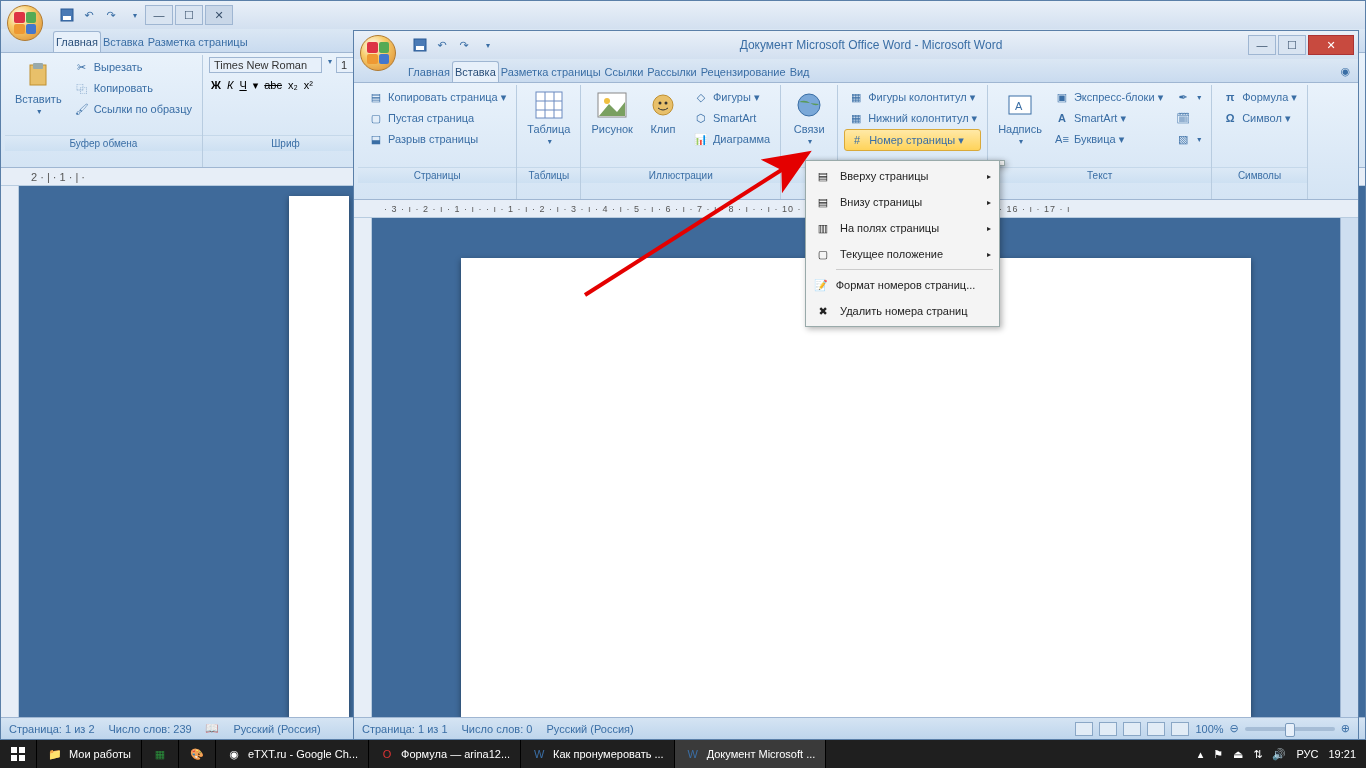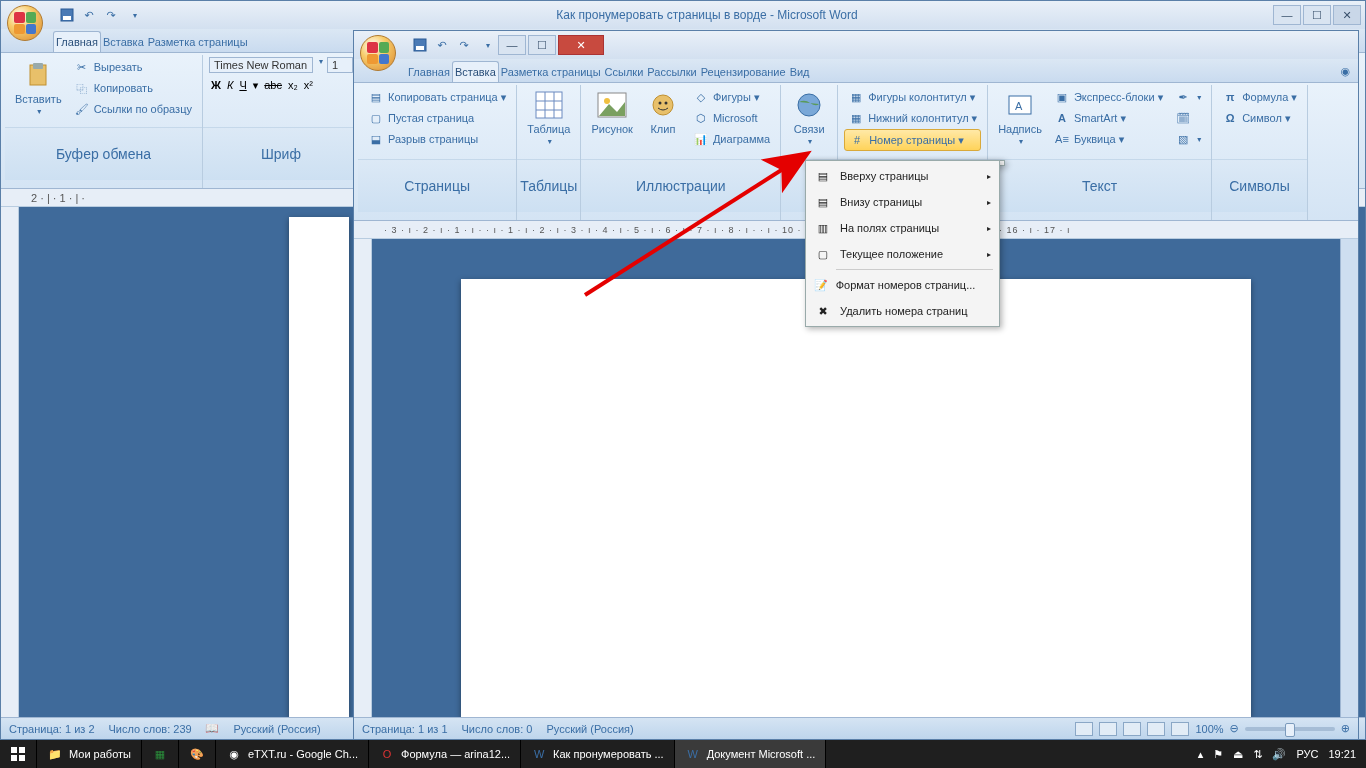--- a/index.html
+++ b/index.html
@@ -14,21 +14,21 @@
 .winbtn.close2 { background:#c84a3f; color:#fff; border-color:#a33; width:46px; }
 .office-orb { width:36px; height:36px; border-radius:50%; background:radial-gradient(circle at 35% 30%,#fff,#f7cc6a 40%,#d9862f); border:1px solid #b07a30; position:absolute; left:6px; top:4px; z-index:50; display:flex; align-items:center; justify-content:center; }
 .orb-inner { width:22px; height:22px; display:grid; grid-template:1fr 1fr/1fr 1fr; gap:1px; }
 .orb-inner span { border-radius:2px; }
 .tabs { display:flex; align-items:flex-end; height:24px; padding-left:52px; background:linear-gradient(#dbe7f4,#c9dbef); border-bottom:1px solid #9fb6d2; }
 .tab { padding:4px 2px; color:#3a6ea5; cursor:default; }
 .tab.active { background:#e7f0fa; border:1px solid #9fb6d2; border-bottom:none; border-radius:3px 3px 0 0; color:#2a4f7a; }
 .ribbon { background:linear-gradient(#e9f2fb,#d4e4f4); border-bottom:1px solid #9fb6d2; display:flex; padding:2px 0 0 4px; min-height:92px; }
 .group { border-right:1px solid #b8cce0; padding:2px 6px 0 6px; display:flex; flex-direction:column; }
 .group-body { display:flex; gap:4px; flex:1; }
-.group-label { text-align:center; font-size:14px; color:#3a6ea5; padding:18px 0; background:linear-gradient(#dce9f6,#cde0f2); margin:8px -6px; border-top:1px solid #c5d8ea; }
+.group-label { text-align:center; font-size:10px; color:#3a6ea5; padding:2px 0; background:linear-gradient(#dce9f6,#cde0f2); margin:16px -6px; border-top:1px solid #c5d8ea; }
 .bigbtn { display:flex; flex-direction:column; align-items:center; justify-content:flex-start; gap:2px; padding:2px 4px; min-width:44px; color:#3a6ea5; }
 .bigbtn .ic { width:32px; height:32px; display:flex; align-items:center; justify-content:center; }
 .col { display:flex; flex-direction:column; gap:1px; }
 .smbtn { display:flex; align-items:center; gap:4px; padding:2px 4px; color:#3a6ea5; white-space:nowrap; }
 .smbtn .ic { width:16px; height:16px; display:inline-flex; align-items:center; justify-content:center; }
 .smbtn.hl { background:linear-gradient(#ffe9a7,#ffd35a); border:1px solid #d9a93a; border-radius:3px; }
 .dd { font-size:8px; color:#3a6ea5; margin-left:2px; }
 .ruler-h { height:18px; background:#e7eef7; border-bottom:1px solid #b8cce0; position:relative; overflow:hidden; font-size:8px; color:#666; }
 .ruler-v { width:18px; background:#e7eef7; border-right:1px solid #b8cce0; position:relative; }
 .docarea { flex:1; display:flex; background:#3f6a9a; position:relative; overflow:hidden; }
@@ -72,21 +72,20 @@
       <span class="qat-icon">
           <svg width="14" height="14">
             <rect x="1" y="1" width="12" height="12" fill="#4a7ab5" stroke="#2a5a95"></rect>
             <rect x="3" y="8" width="8" height="4" fill="#fff"></rect>
           </svg>
         </span>
       <span class="qat-icon">↶</span>
       <span class="qat-icon">↷</span>
       <span class="qat-icon dd">▾</span>
     </div>
-    <div class="title">Как пронумеровать страницы в ворде - Microsoft Word</div>
     <div class="winbtns">
       <div class="winbtn">—</div>
       <div class="winbtn">☐</div>
       <div class="winbtn" style="background:#c9d7e8">✕</div>
     </div>
   </div>
   <div class="tabs">
     <div class="tab active">Главная</div>
     <div class="tab">Вставка</div>
     <div class="tab">Разметка страницы</div>
@@ -118,21 +117,21 @@
               <span>Ссылки по образцу</span>
             </div>
         </div>
       </div>
       <div class="group-label">Буфер обмена</div>
     </div>
     <div class="group">
       <div class="group-body">
           <div class="col" style="gap:4px">
         <div style="display:flex;gap:4px">
-          <div class="sel" style="width:104px">Times New Roman</div>
+          <div class="sel" style="width:113px">Times New Roman</div>
               <span class="dd">▾</span>
           <div class="sel" style="width:26px">1</div>
         </div>
         <div style="display:flex;gap:6px;padding:2px">
           <b>Ж</b>
           <i>К</i>
           <u>Ч</u>
           <span>▾</span>
           <span style="text-decoration:line-through">abc</span>
           <span>x₂</span>
@@ -175,20 +174,21 @@
       <span class="qat-icon">
           <svg width="14" height="14">
             <rect x="1" y="1" width="12" height="12" fill="#4a7ab5" stroke="#2a5a95"></rect>
             <rect x="3" y="8" width="8" height="4" fill="#fff"></rect>
           </svg>
         </span>
       <span class="qat-icon">↶</span>
       <span class="qat-icon">↷</span>
       <span class="qat-icon dd">▾</span>
     </div>
+    <div class="title">Документ Microsoft Office Word - Microsoft Word</div>
     <div class="winbtns">
       <div class="winbtn">—</div>
       <div class="winbtn">☐</div>
       <div class="winbtn close2">✕</div>
     </div>
   </div>
   <div class="tabs">
     <div class="tab">Главная</div>
     <div class="tab active">Вставка</div>
     <div class="tab">Разметка страницы</div>
@@ -262,21 +262,21 @@
             </span>
             <span>Клип</span>
           </div>
         <div class="col">
           <div class="smbtn">
               <span class="ic">◇</span>
               <span>Фигуры ▾</span>
             </div>
           <div class="smbtn">
               <span class="ic">⬡</span>
-              <span>Microsoft</span>
+              <span>SmartArt</span>
             </div>
           <div class="smbtn">
               <span class="ic">📊</span>
               <span>Диаграмма</span>
             </div>
         </div>
       </div>
       <div class="group-label">Иллюстрации</div>
     </div>
 

